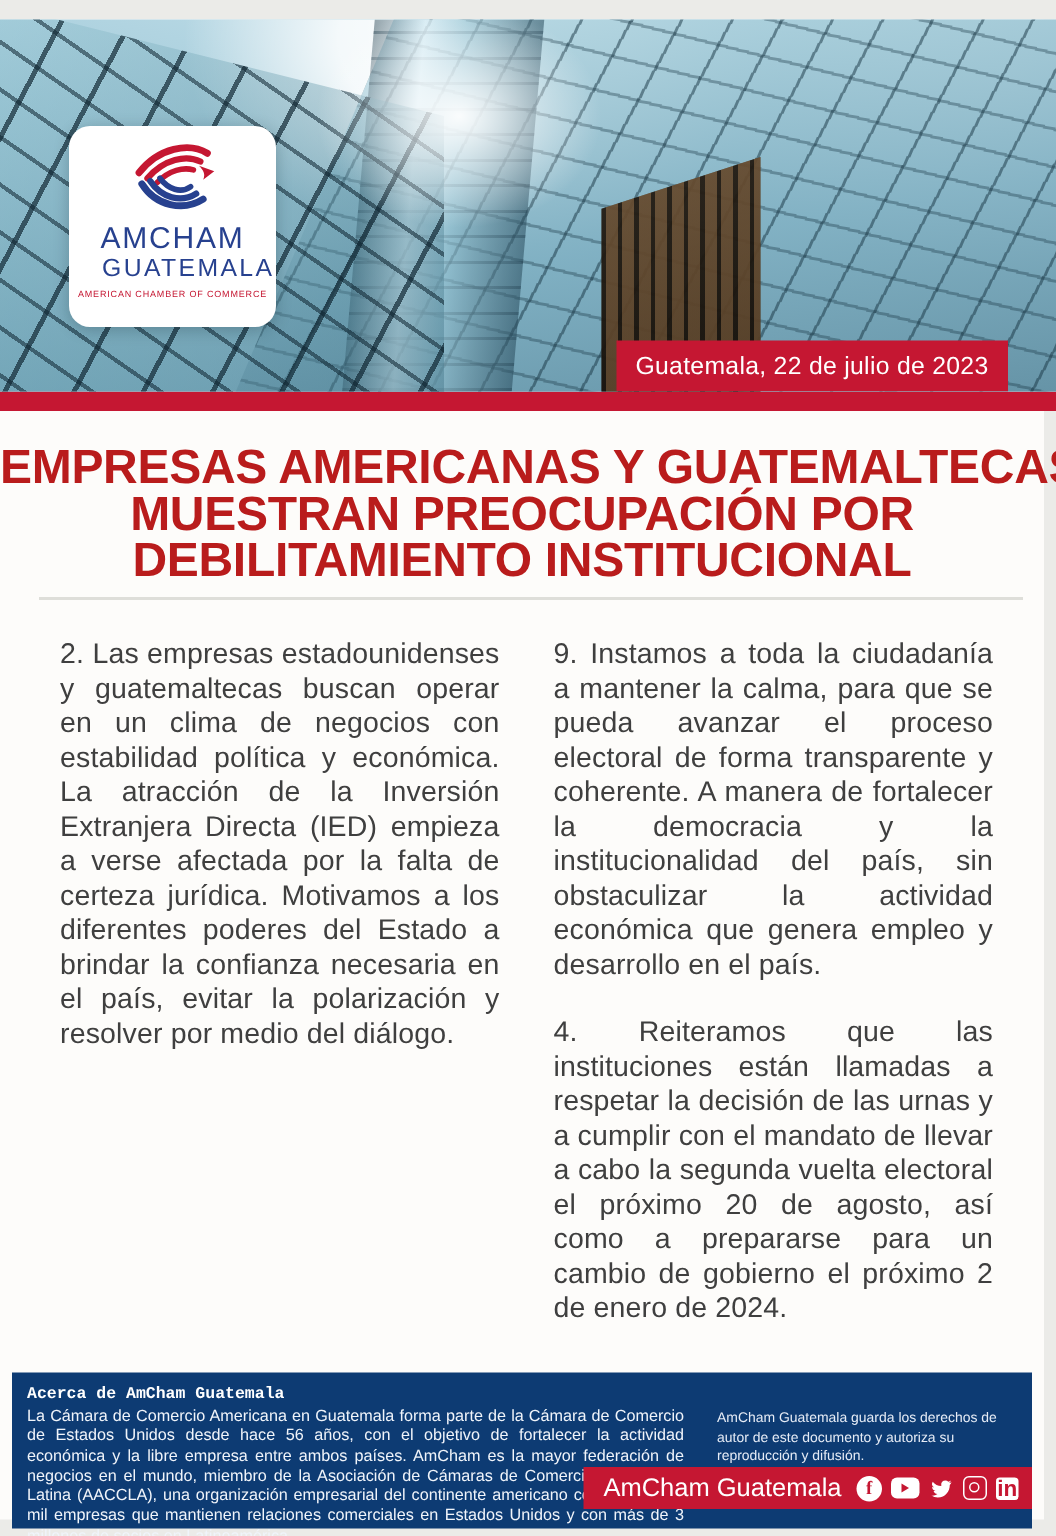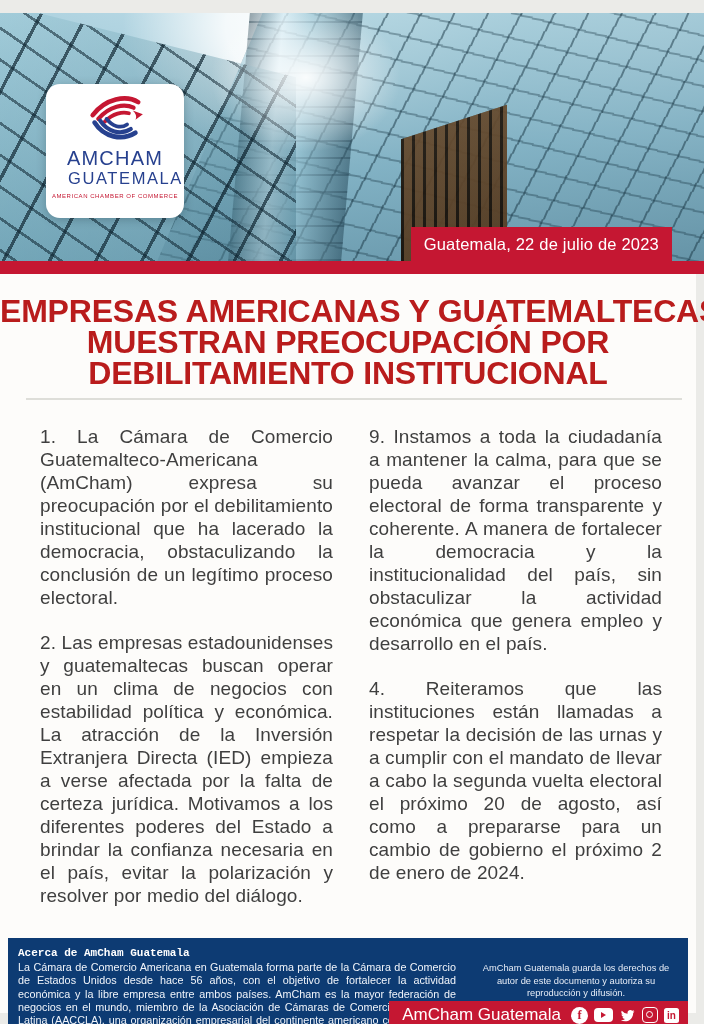--- a/index.html
+++ b/index.html
@@ -69,36 +69,36 @@
   .col{flex:1;min-width:0;}
   .col p{margin:0 0 22px 0;}
 
   
   .footer{position:relative;display:flex;margin:9px 8px 0;height:104px;box-sizing:border-box;
     background:#0d3b73;color:#fff;padding:8px 14px 8px 10px;}
   .f-left{width:456px;box-sizing:border-box;padding-right:18px;}
   .f-head{font-size:11px;font-weight:bold;line-height:14px;margin-bottom:1px;color:#ffffff;font-family:Liberation Mono, monospace;}
   .f-text{font-size:10.8px;line-height:13.3px;text-align:justify;color:#f0f4fa;}
   .f-right{flex:1;position:relative;}
-  .f-rights{font-size:9.3px;line-height:12.5px;text-align:center;margin-top:16px;
+  .f-rights{font-size:9.3px;line-height:12.5px;text-align:left;margin-top:16px;
     color:#e6ecf6;padding-left:4px;}
   .social-bar{position:absolute;right:-14px;bottom:5px;height:28px;background:#c51732;
     display:flex;align-items:center;gap:6px;padding:0 9px 0 13px;}
   .s-label{font-size:17px;color:#fff;margin-right:4px;white-space:nowrap;}
   .ic{display:inline-flex;align-items:center;justify-content:center;flex:none;}
   .ic-fb{width:17px;height:17px;border-radius:50%;background:#fff;color:#c51732;
     font-weight:bold;font-size:12.5px;font-family:"Liberation Serif",serif;}
   .ic-yt{width:19px;height:14px;border-radius:4px;background:#fff;position:relative;}
   .ic-yt::after{content:"";position:absolute;left:7px;top:4px;border-style:solid;
     border-width:3.2px 0 3.2px 5.5px;border-color:transparent transparent transparent #c51732;}
   .ic-ig{width:14px;height:14px;border:1.6px solid #fff;border-radius:4px;position:relative;}
   .ic-ig::before{content:"";position:absolute;left:3px;top:3px;width:5px;height:5px;
     border:1.5px solid #fff;border-radius:50%;}
   .ic-in{width:15px;height:15px;border-radius:2.5px;background:#fff;color:#c51732;
-    font-weight:bold;font-size:10px;}
+    font-weight:bold;font-size:15px;}
 </style>
 </head>
 <body>
 
 <div class="page">
 
   <div class="hero">
     <div class="ph ph-sky"></div>
     <div class="ph ph-right"></div>
     <div class="ph ph-tower"></div>
@@ -132,21 +132,20 @@
 
   <h1 class="title">
     <span>EMPRESAS AMERICANAS Y GUATEMALTECAS</span>
     <span>MUESTRAN PREOCUPACIÓN POR</span>
     <span>DEBILITAMIENTO INSTITUCIONAL</span>
   </h1>
   <hr class="divider">
 
   <div class="columns">
     <div class="col">
-      <p>1. La Cámara de Comercio Guatemalteco-Americana (AmCham) expresa su preocupación por el debilitamiento institucional que ha lacerado la democracia, obstaculizando la conclusión de un legítimo proceso electoral.</p>
       <p>2. Las empresas estadounidenses y guatemaltecas buscan operar en un clima de negocios con estabilidad política y económica. La atracción de la Inversión Extranjera Directa (IED) empieza a verse afectada por la falta de certeza jurídica. Motivamos a los diferentes poderes del Estado a brindar la confianza necesaria en el país, evitar la polarización y resolver por medio del diálogo.</p>
     </div>
     <div class="col">
       <p>9. Instamos a toda la ciudadanía a mantener la calma, para que se pueda avanzar el proceso electoral de forma transparente y coherente. A manera de fortalecer la democracia y la institucionalidad del país, sin obstaculizar la actividad económica que genera empleo y desarrollo en el país.</p>
       <p>4. Reiteramos que las instituciones están llamadas a respetar la decisión de las urnas y a cumplir con el mandato de llevar a cabo la segunda vuelta electoral el próximo 20 de agosto, así como a prepararse para un cambio de gobierno el próximo 2 de enero de 2024.</p>
     </div>
   </div>
 
   <div class="footer">
     <div class="f-left">

